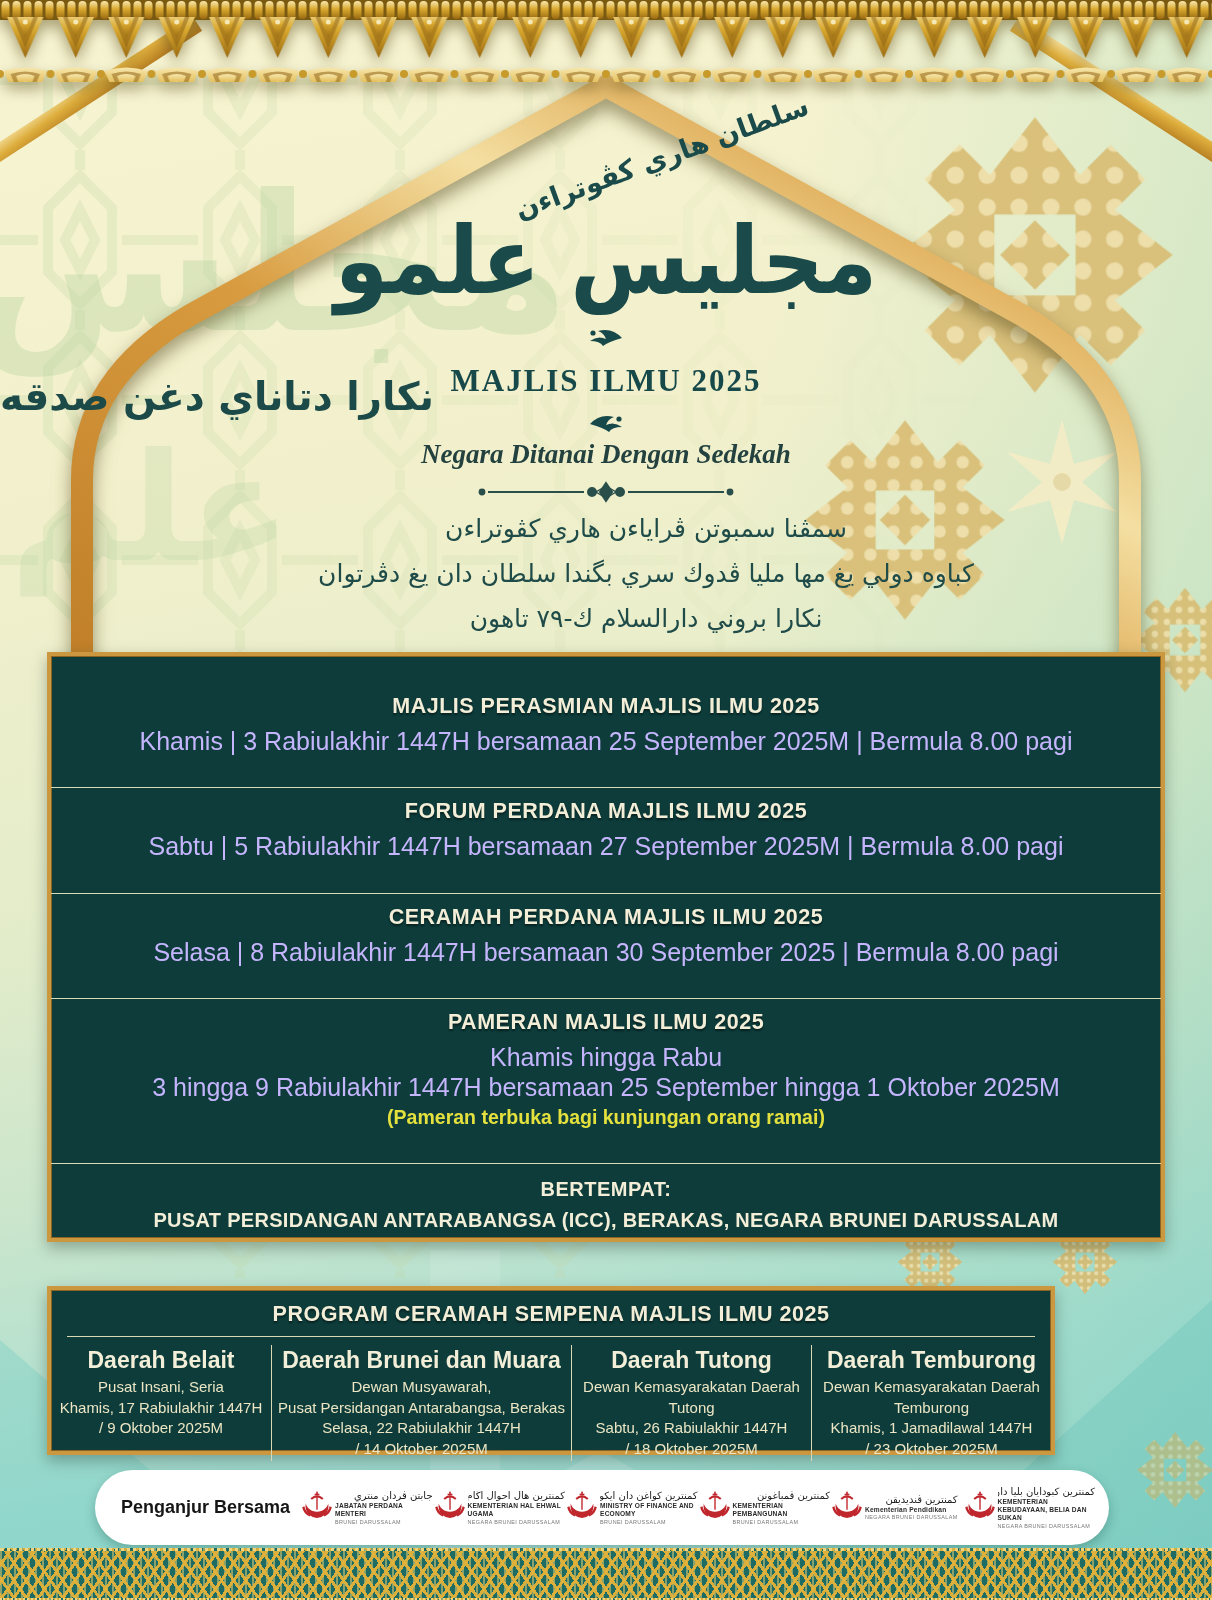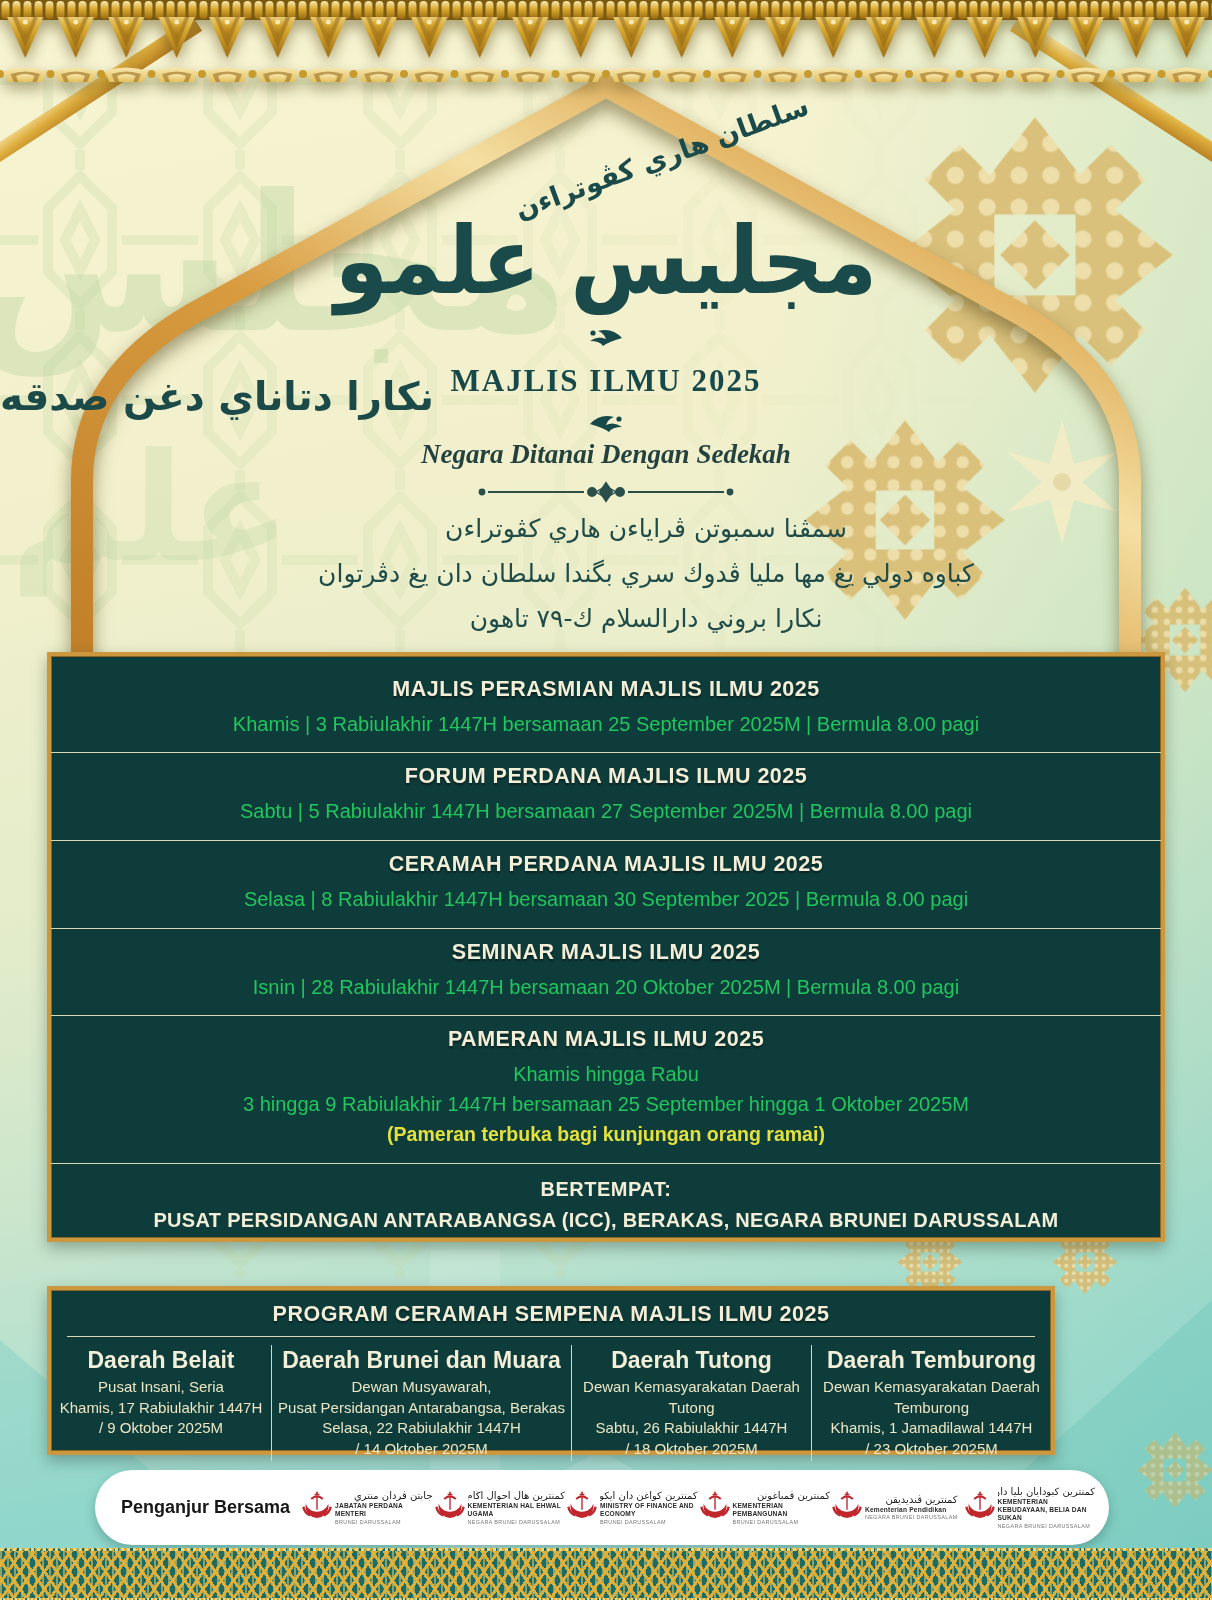--- a/index.html
+++ b/index.html
@@ -25,21 +25,21 @@
   .tagline-jawi{position:absolute;left:0;top:374px;width:984px;text-align:left;font-family:"DejaVu Sans",sans-serif;font-size:39px;font-weight:600;color:#1b4a48;}
   .tagline-latin{position:absolute;left:0;top:439px;width:1212px;text-align:center;font-family:"Liberation Serif",serif;font-style:italic;font-weight:bold;font-size:27px;color:#23413f;}
   .divider-orn{position:absolute;left:0;top:481px;width:1212px;display:flex;justify-content:center;}
   .dedication{position:absolute;left:0;top:506px;width:1212px;text-align:center;font-family:"DejaVu Sans",sans-serif;font-size:25px;line-height:45px;font-weight:500;color:#1f4b49;margin-left:40px;}
   
   .panel{position:absolute;box-sizing:border-box;background:#0d3c3a;border:4px solid #cb9840;box-shadow:0 0 0 1px #8a6420 inset,0 6px 14px rgba(30,50,40,.35);}
   .panel1{left:47px;top:652px;width:1118px;height:590px;display:flex;flex-direction:column;justify-content:space-between;padding:2px 0;}
   .event{padding:11px 10px 6px 10px;text-align:center;}
   .event + .event, .venue{border-top:1.5px solid #d9d9b6;}
   .ev-title{font-size:21.5px;font-weight:bold;letter-spacing:.5px;color:#f2eed8;text-shadow:0 2px 2px rgba(0,0,0,.45);margin-bottom:7px;}
-  .ev-detail{font-size:20px;color:#22c55e;line-height:30px;}
+  .ev-detail{font-size:25px;color:#c4b5fd;line-height:30px;}
   .ev-note{font-size:19.5px;font-weight:bold;color:#e4e13e;line-height:30px;}
   .venue{padding:14px 10px 4px 10px;text-align:center;}
   .venue-label{font-size:20px;font-weight:bold;color:#f2eed8;letter-spacing:.5px;margin-bottom:8px;}
   .venue-line{font-size:20px;font-weight:bold;color:#f2eed8;letter-spacing:.3px;}
   
   .panel2{left:47px;top:1286px;width:1008px;height:169px;padding:12px 0 8px 0;}
   .prog-title{text-align:center;font-size:21.5px;font-weight:bold;letter-spacing:.5px;color:#f2eed8;text-shadow:0 2px 2px rgba(0,0,0,.45);}
   .prog-rule{height:0;border-top:1.5px solid #d9d9b6;margin:9px 16px 8px 16px;}
   .districts{display:flex;align-items:stretch;}
   .district{box-sizing:border-box;padding:2px 6px;text-align:center;}
@@ -228,26 +228,20 @@
           </div>
   </div>
 
   <div class="event">
     <div class="ev-title">CERAMAH PERDANA MAJLIS ILMU 2025</div>
     <div class="ev-details">
             <div class="ev-detail">Selasa | 8 Rabiulakhir 1447H bersamaan 30 September 2025 | Bermula 8.00 pagi</div>
           </div>
   </div>
 
-  <div class="event">
-    <div class="ev-title">SEMINAR MAJLIS ILMU 2025</div>
-    <div class="ev-details">
-            <div class="ev-detail">Isnin | 28 Rabiulakhir 1447H bersamaan 20 Oktober 2025M | Bermula 8.00 pagi</div>
-          </div>
-  </div>
 
   <div class="event">
     <div class="ev-title">PAMERAN MAJLIS ILMU 2025</div>
     <div class="ev-details">
             <div class="ev-detail">Khamis hingga Rabu</div>
             <div class="ev-detail">3 hingga 9 Rabiulakhir 1447H bersamaan 25 September hingga 1 Oktober 2025M</div>
             <div class="ev-note">(Pameran terbuka bagi kunjungan orang ramai)</div>
           </div>
   </div>
 </div>

